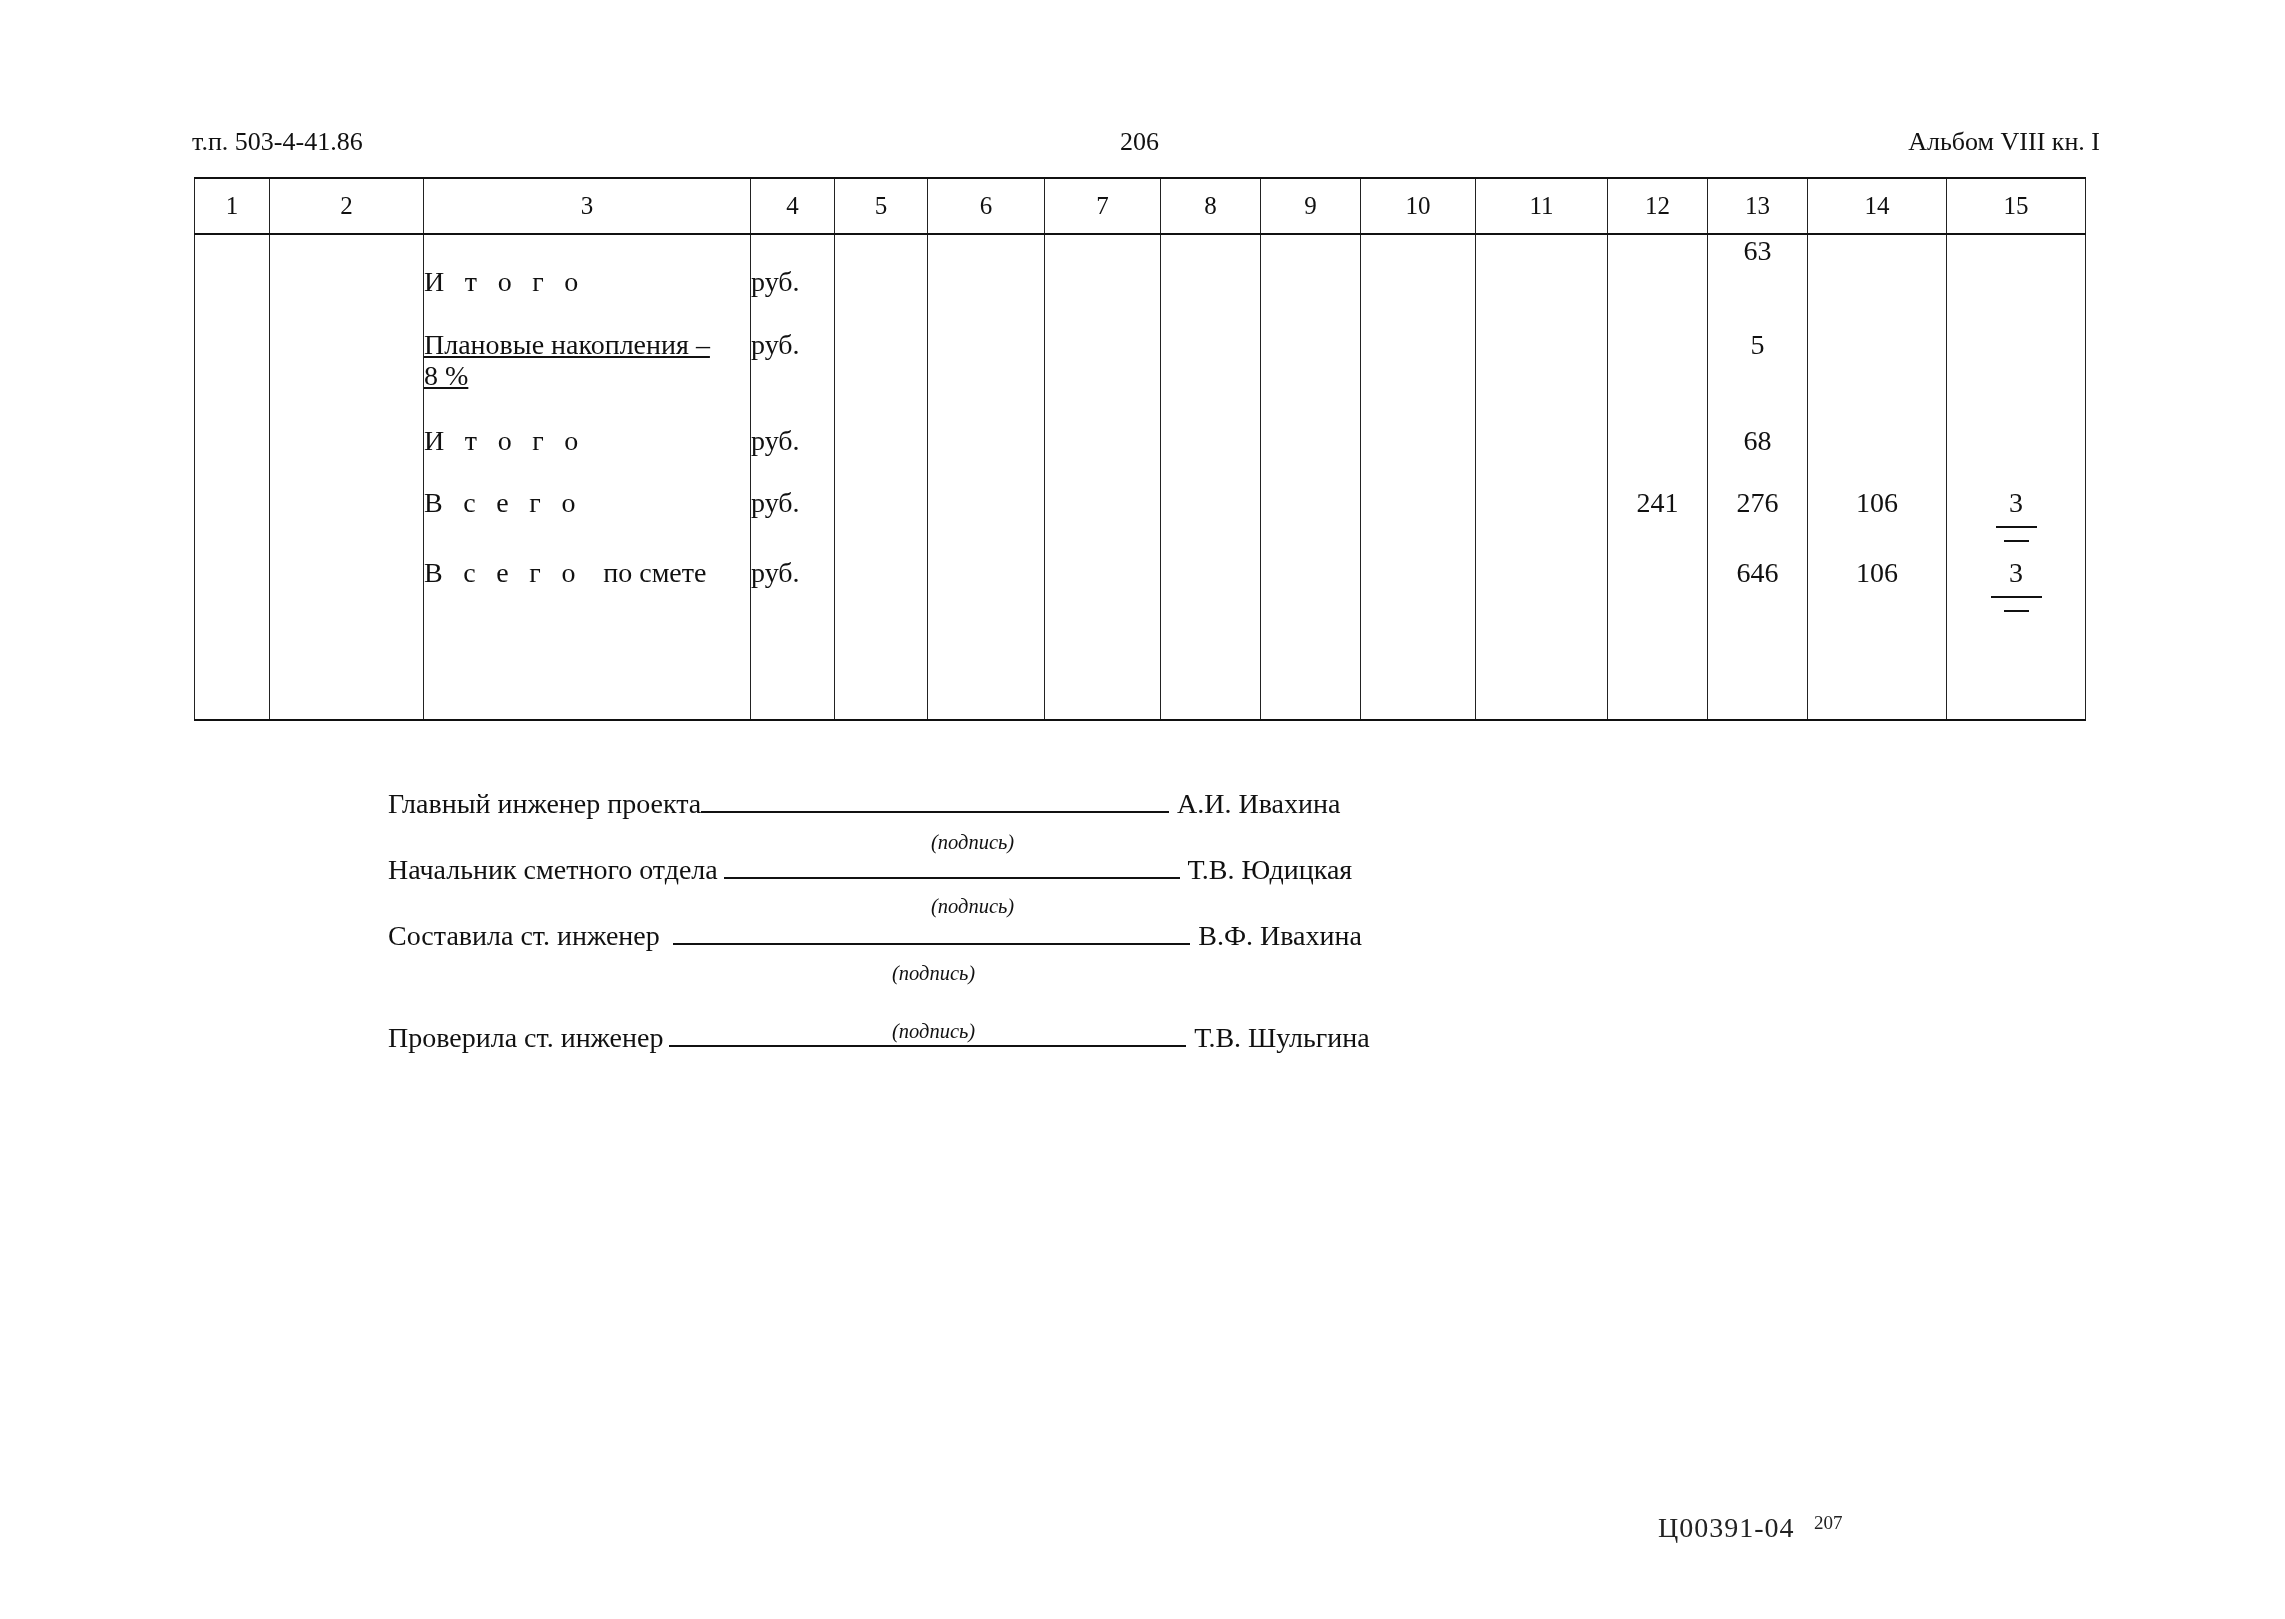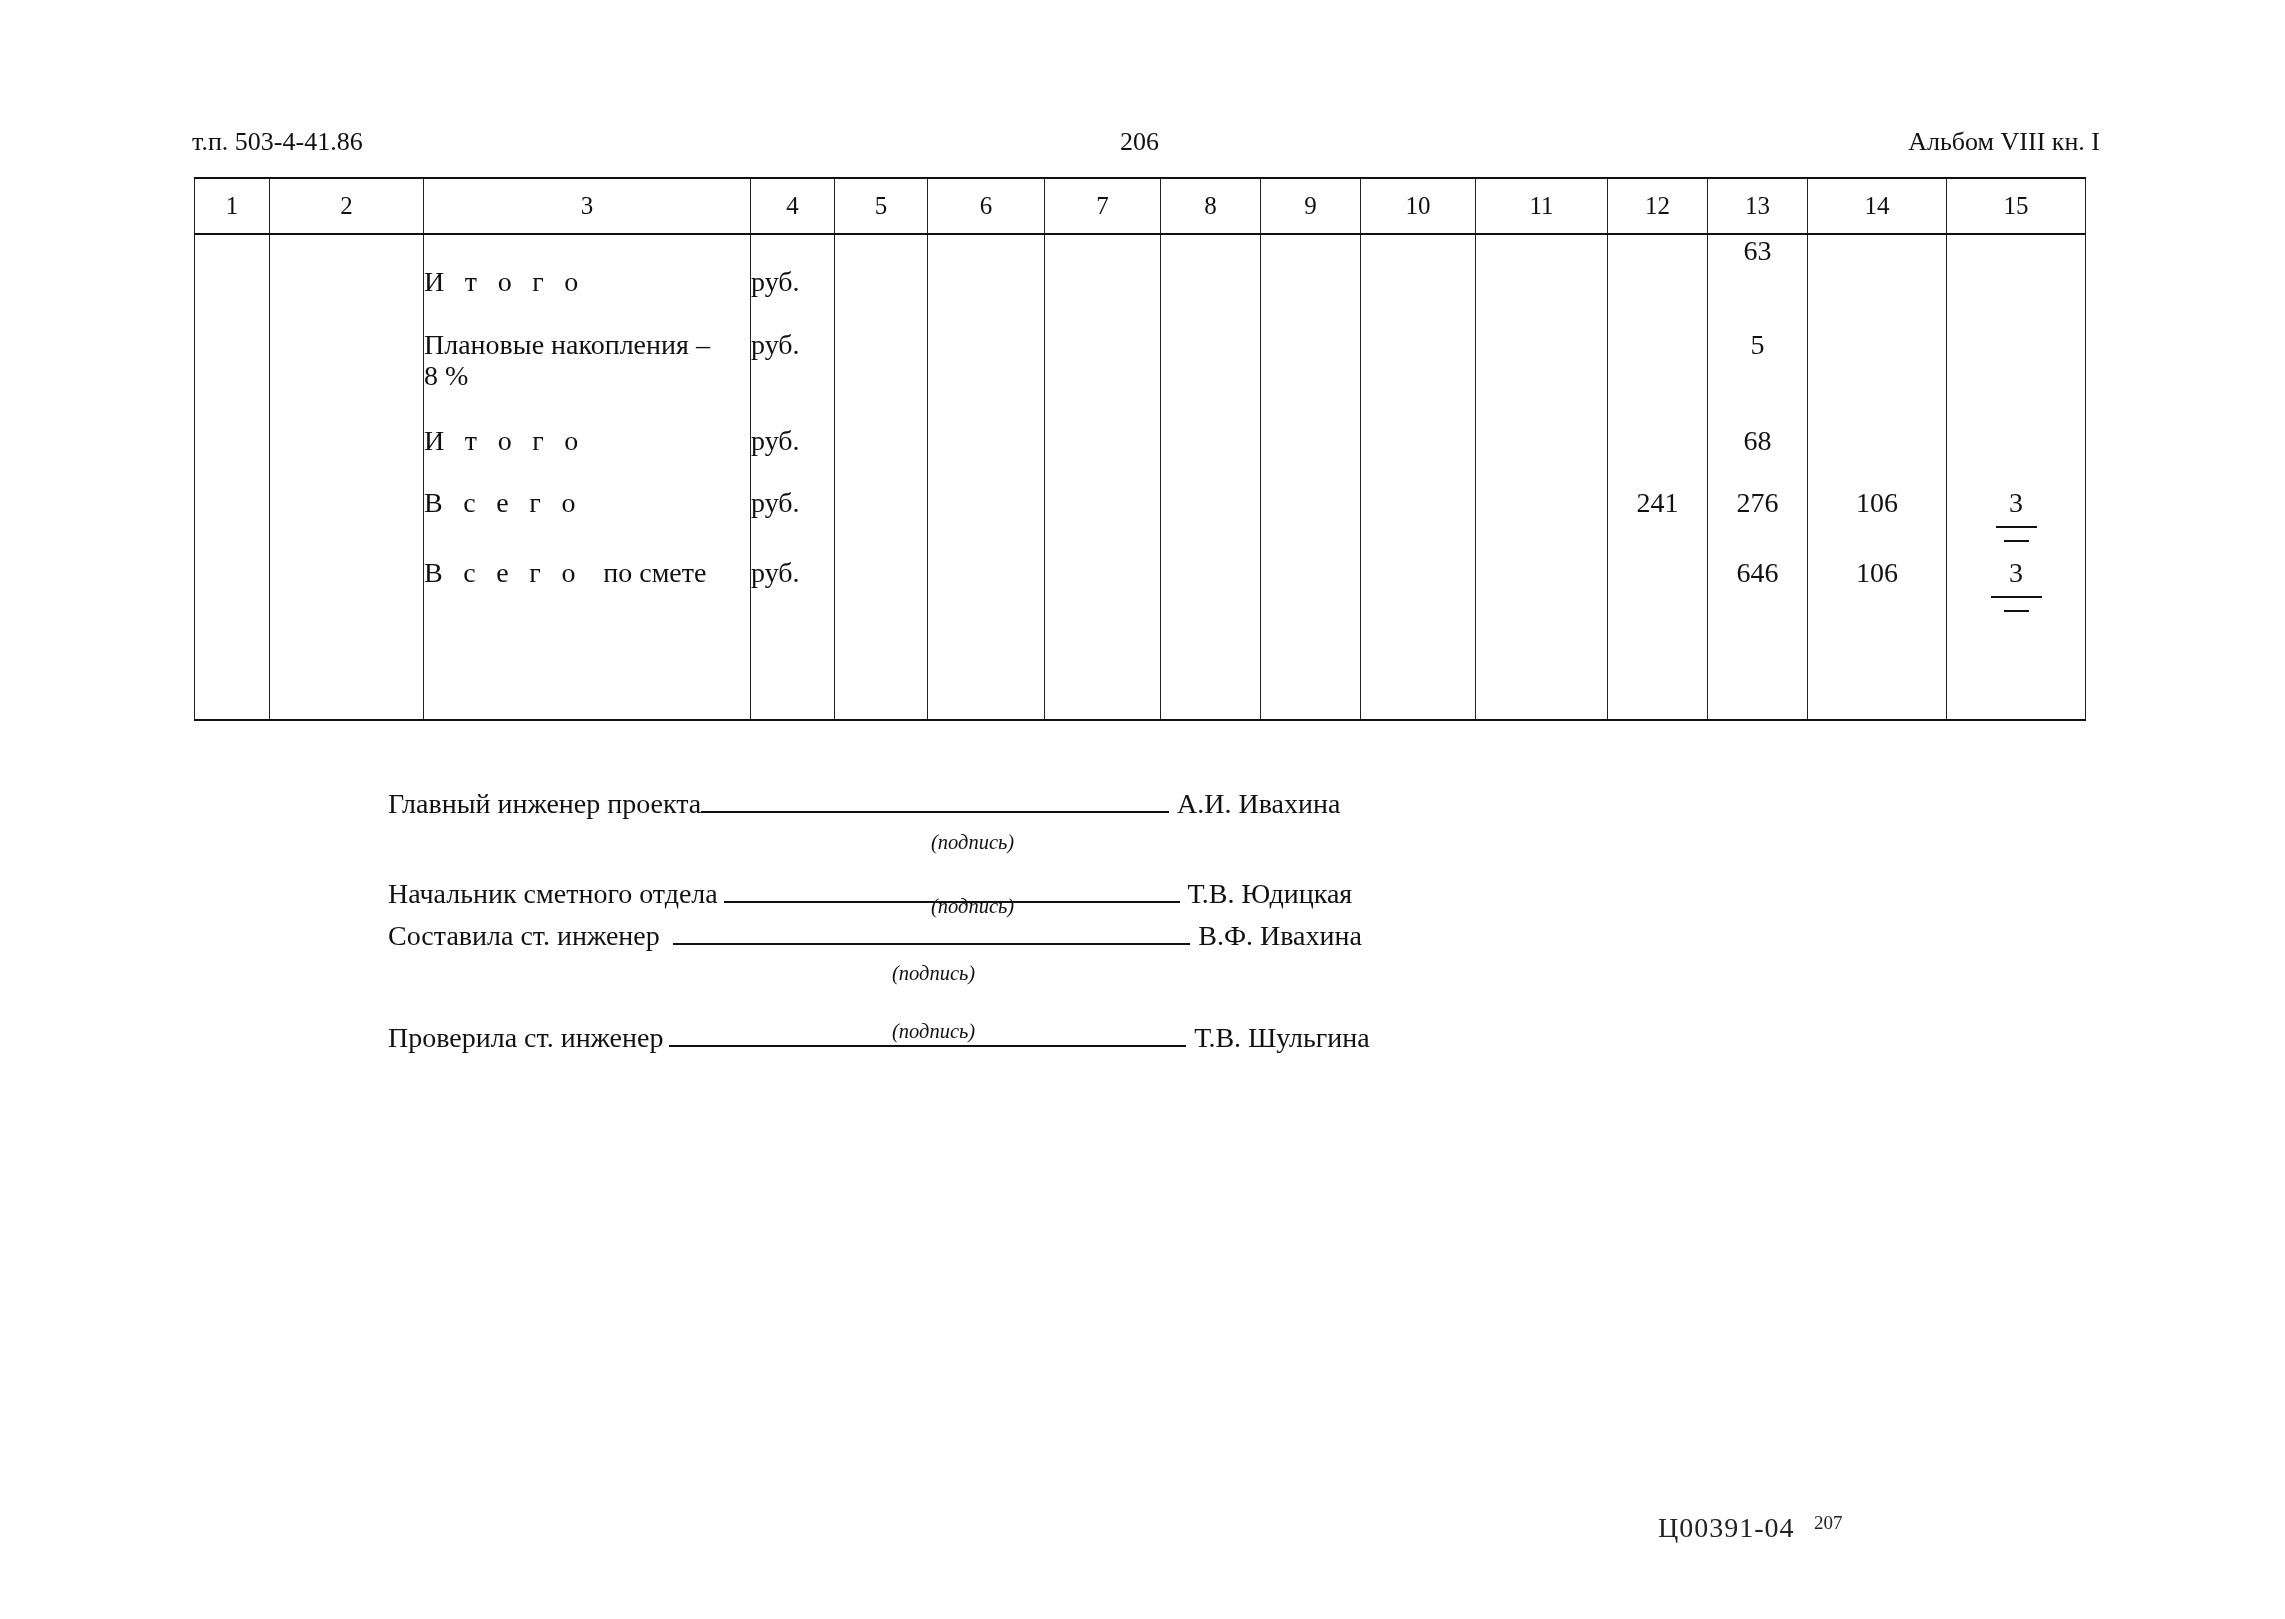--- a/index.html
+++ b/index.html
@@ -10,21 +10,21 @@
   #hdr-center { left:1120px; }
   #hdr-right { right:186px; }
 
   table.est { position:absolute; left:194px; top:177px; width:1888px; height:544px;
               border-collapse:collapse; table-layout:fixed; }
   table.est td, table.est th { border-left:1.5px solid #222; border-right:1.5px solid #222; padding:0; }
   table.est thead th { height:54px; border-top:2px solid #111; border-bottom:2px solid #111;
                        font-weight:normal; font-size:25px; text-align:center; vertical-align:middle; }
   table.est tbody tr:last-child td { border-bottom:2px solid #111; }
   table.est tbody td { vertical-align:top; font-size:28px; }
-  .cell-text { display:block; }
+  .cell-text { display:block;text-decoration:underline; }
   .c-desc { padding-left:11.7px; }
   .c-desc .spaced { letter-spacing:6.8px;margin-top:44px; }
   .c-unit { padding-left:15.6px; }
   .c-num { text-align:center; }
   .frac { display:inline-block; text-align:center; }
   .frac .bar1 { display:block; width:41px; height:0; border-top:2px solid #111; margin:7.8px auto 0; }
   .frac .bar2 { display:block; width:25px; height:0; border-top:2px solid #111; margin:11.7px auto 0; }
 
   .sig { position:absolute; left:388px; font-size:28px; white-space:nowrap; }
   .sig .role { display:inline-block; }
@@ -141,21 +141,21 @@
       </td>
     </tr>
   </tbody>
 </table>
 
 <div class="sig" style="top:788px">
   <span class="role">Главный инженер проекта</span><span class="line" style="width:468px"></span><span class="person">А.И. Ивахина</span>
 </div>
 <div class="sig-cap" style="left:931px;top:831px">(подпись)</div>
 
-<div class="sig" style="top:878px">
+<div class="sig" style="top:854px">
   <span class="role">Начальник сметного отдела</span><span class="line" style="width:456px;margin-left:5.9px"></span><span class="person">Т.В. Юдицкая</span>
 </div>
 <div class="sig-cap" style="left:931px;top:895px">(подпись)</div>
 
 <div class="sig" style="top:920px">
   <span class="role">Составила ст. инженер</span><span class="line" style="width:517px;margin-left:13.7px"></span><span class="person">В.Ф. Ивахина</span>
 </div>
 <div class="sig-cap" style="left:892px;top:962px">(подпись)</div>
 
 <div class="sig" style="top:1022px">

